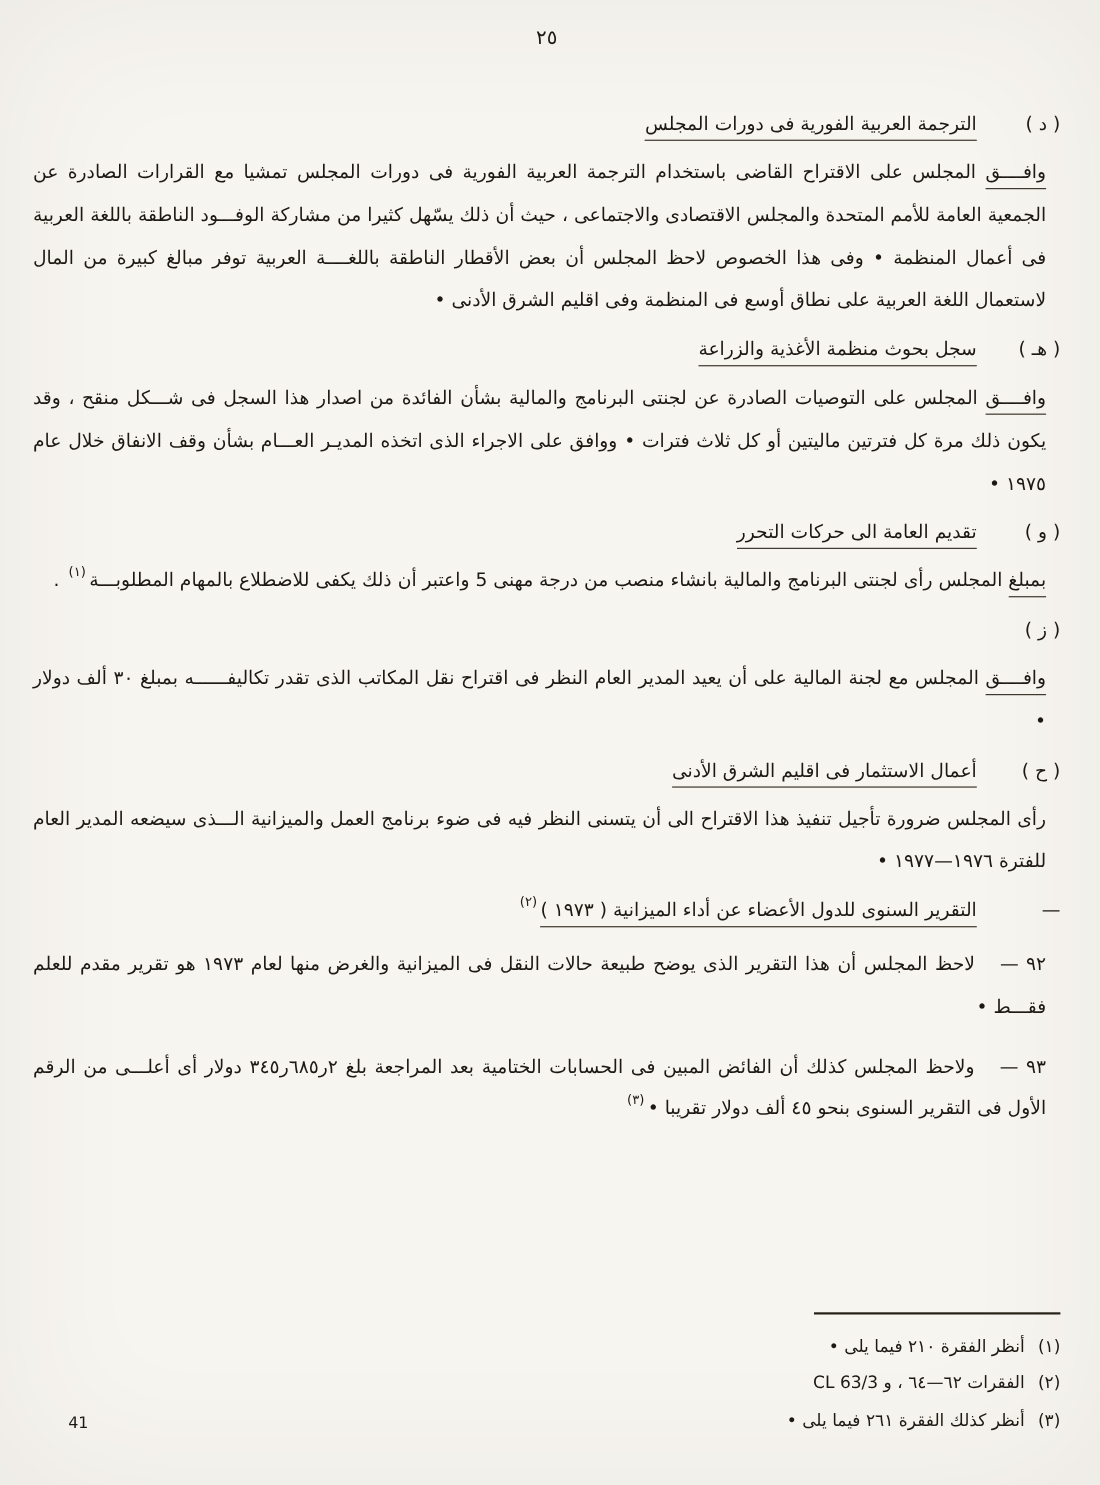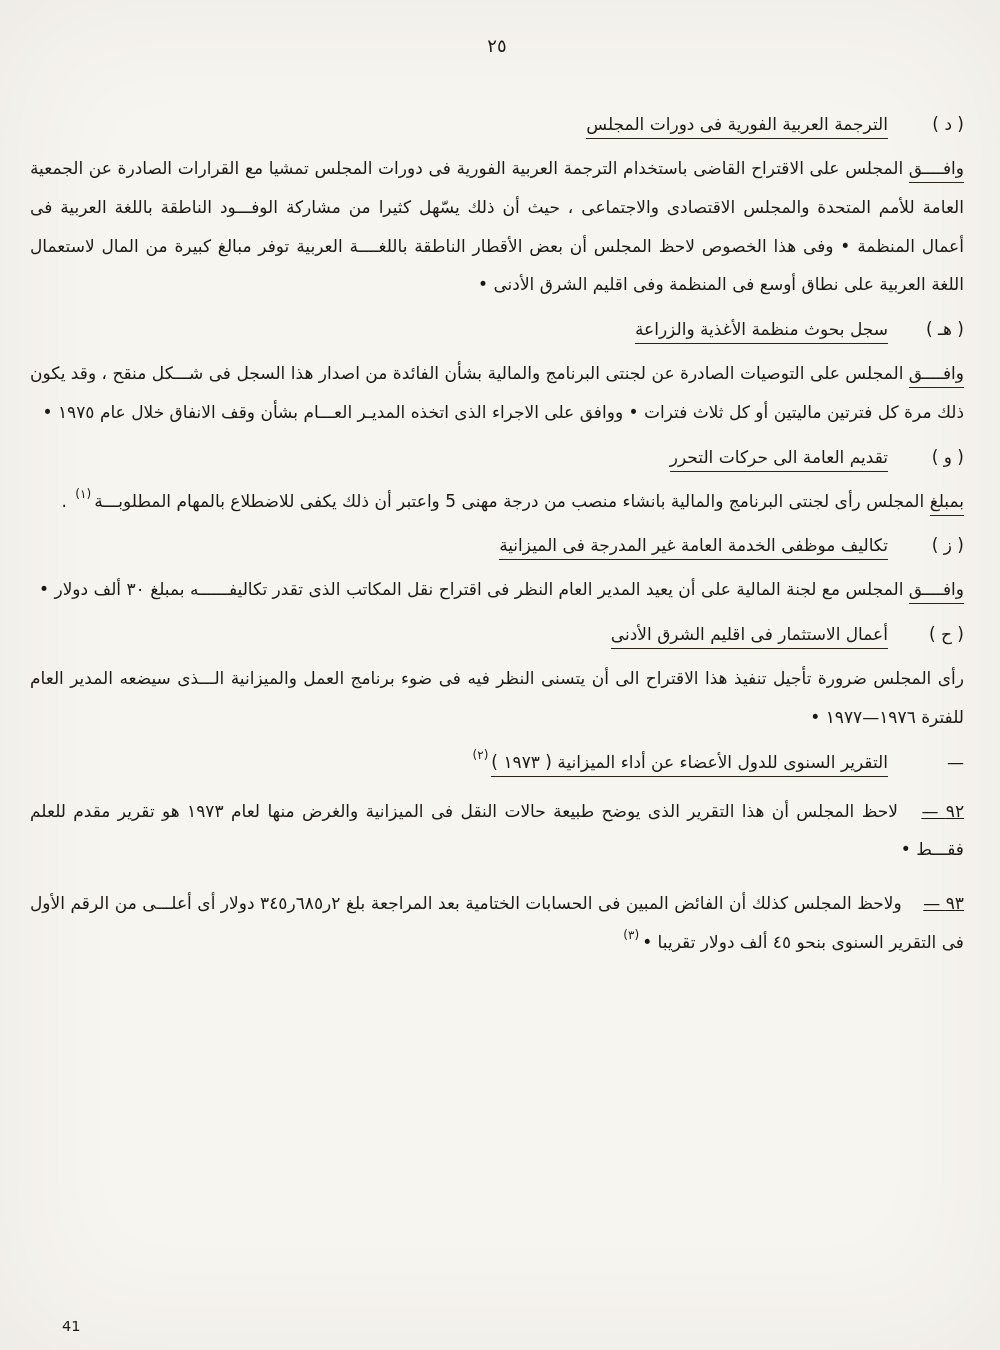--- a/index.html
+++ b/index.html
@@ -7,58 +7,58 @@
     width: 1000px;
     height: 1350px;
     background: #f7f5f0;
     box-shadow: inset 0 0 140px rgba(60,50,30,0.06);
     font-family: "DejaVu Sans", sans-serif;
     color: #1d1812;
     direction: rtl;
     position: relative;
     overflow: hidden;
   }
-  .page { position: absolute; inset: 0; padding: 23px 36px 0 30px; }
+  .page { position: absolute; inset: 0; padding: 12px 36px 0 30px; }
 
   .page-number-top {
     text-align: center;
     font-size: 18px;
     letter-spacing: 5px;
     margin: 12px 0 58px 0;
   }
 
   .section-head { display: flex; align-items: baseline; margin-bottom: 15px; }
   .marker { flex: 0 0 76px; font-size: 17px; }
   .heading { font-size: 17px; text-align: center; }
   .u { border-bottom: 1.6px solid #2b251c; padding-bottom: 4px; }
 
   .para {
     font-size: 17px;
     line-height: 2.28;
     text-align: justify;
-    margin: 0 0 15px 0;
+    margin: 0 13px 15px 0;
   }
   .lead:empty { display: none; }
 
   sup.fn-ref { font-size: 12px; line-height: 0; margin: 0 3px; vertical-align: 9px; }
   sup.fn-ref:empty { display: none; }
 
   .report-block { margin: 4px 0 20px 0; }
 
-  .num { margin-left: 16px; text-decoration: underline; }
+  .num { margin-left: 16px; }
 
   .footnotes { position: absolute; right: 36px; bottom: 42px; width: 600px; }
   .fn-rule { width: 224px; border: 0; border-top: 2px solid #242015; margin: 0 0 13px 0; }
   .footnote { font-size: 15.5px; line-height: 2.15; }
   .fn-marker { margin-left: 12px; }
 
   .page-number-bottom {
     position: absolute;
     left: 62px;
-    bottom: 16px;
+    bottom: 48px;
     font-size: 14.5px;
     direction: ltr;
   }
 </style>
 </head>
 <body>
 
 <div class="page">
 
   <div class="page-number-top">٢٥</div>
@@ -83,21 +83,20 @@
     <div class="section-head">
       <span class="marker">( و )</span>
       <span class="heading"><span class="u">تقديم العامة الى حركات التحرر</span></span>
     </div>
     <p class="para"><span class="u lead">بمبلغ</span><span> المجلس رأى لجنتى البرنامج والمالية بانشاء منصب من درجة مهنى 5 واعتبر أن ذلك يكفى للاضطلاع بالمهام المطلوبـــة</span><sup class="fn-ref">(١)</sup><span> .</span></p>
   </div>
 
   <div class="section">
     <div class="section-head">
       <span class="marker">( ز )</span>
-      <span class="heading"><span class="u">تكاليف موظفى الخدمة العامة غير المدرجة فى الميزانية</span></span>
     </div>
     <p class="para"><span class="u lead">وافــــق</span><span> المجلس مع لجنة المالية على أن يعيد المدير العام النظر فى اقتراح نقل المكاتب الذى تقدر تكاليفــــــه بمبلغ ٣٠ ألف دولار •</span><span></span></p>
   </div>
 
   <div class="section">
     <div class="section-head">
       <span class="marker">( ح )</span>
       <span class="heading"><span class="u">أعمال الاستثمار فى اقليم الشرق الأدنى</span></span>
     </div>
     <p class="para"><span>رأى المجلس ضرورة تأجيل تنفيذ هذا الاقتراح الى أن يتسنى النظر فيه فى ضوء برنامج العمل والميزانية الـــذى سيضعه المدير العام للفترة ١٩٧٦—١٩٧٧ •</span><span></span></p>
@@ -105,16 +104,22 @@
 
   <div class="section-head report-block">
     <span class="marker">—</span>
     <span class="heading"><span class="u">التقرير السنوى للدول الأعضاء عن أداء الميزانية ( ١٩٧٣ )</span><sup class="fn-ref">(٢)</sup></span>
   </div>
 
   <p class="para"><span class="num">٩٢ —</span><span> لاحظ المجلس أن هذا التقرير الذى يوضح طبيعة حالات النقل فى الميزانية والغرض منها لعام ١٩٧٣ هو تقرير مقدم للعلم فقـــط •</span></p>
 
   <p class="para"><span class="num">٩٣ —</span><span> ولاحظ المجلس كذلك أن الفائض المبين فى الحسابات الختامية بعد المراجعة بلغ ٢ر٦٨٥ر٣٤٥ دولار أى أعلـــى من الرقم الأول فى التقرير السنوى بنحو ٤٥ ألف دولار تقريبا •</span><sup class="fn-ref">(٣)</sup></p>
 
+  <div class="footnotes">
+    <hr class="fn-rule">
+    <div class="footnote"><span class="fn-marker">(١)</span><span>أنظر الفقرة ٢١٠ فيما يلى •</span></div>
+    <div class="footnote"><span class="fn-marker">(٢)</span><span>الفقرات ٦٢—٦٤ ، و CL 63/3</span></div>
+    <div class="footnote"><span class="fn-marker">(٣)</span><span>أنظر كذلك الفقرة ٢٦١ فيما يلى •</span></div>
+  </div>
 
   <div class="page-number-bottom">41</div>
 
 </div>
 
 </body></html>

